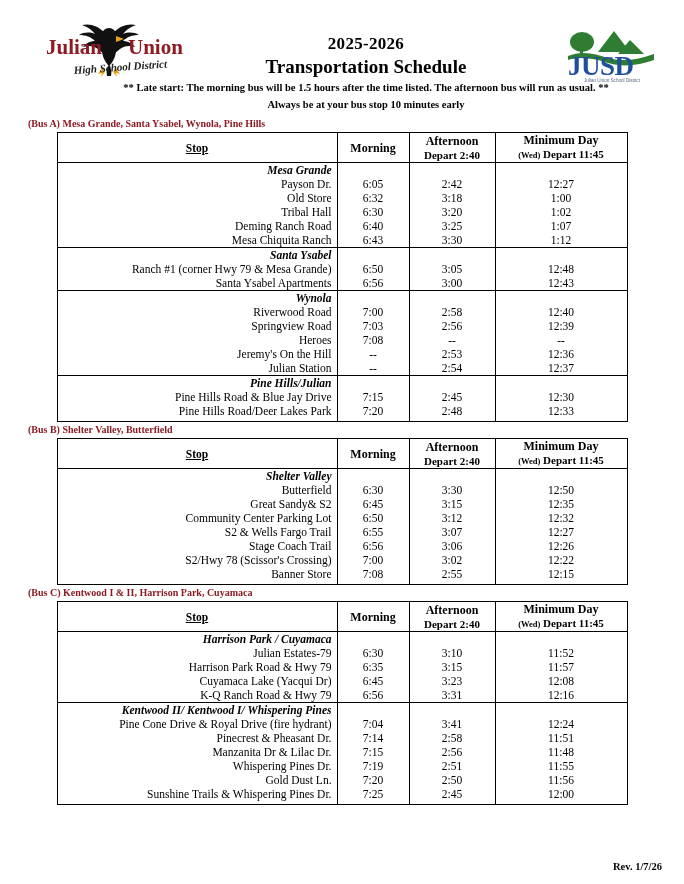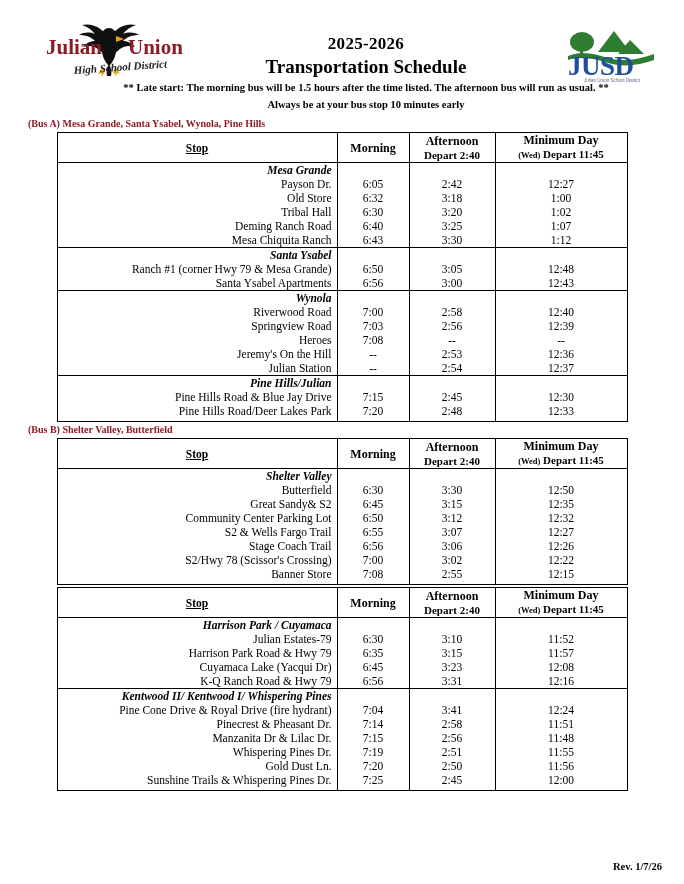--- a/index.html
+++ b/index.html
@@ -402,20 +402,21 @@
           <tr class="pad">
             <td></td>
             <td></td>
             <td></td>
             <td></td>
           </tr>
         </tbody>
       </table>
     </div>
     <div class="bus-section">
+      <div class="bus-heading">(Bus C) Kentwood I &amp; II, Harrison Park, Cuyamaca</div>
       <table class="sched">
         <colgroup>
           <col class="c-stop">
           <col class="c-morn">
           <col class="c-aft">
           <col class="c-min">
         </colgroup>
         <thead>
           <tr>
             <th class="stop-head">Stop</th>

